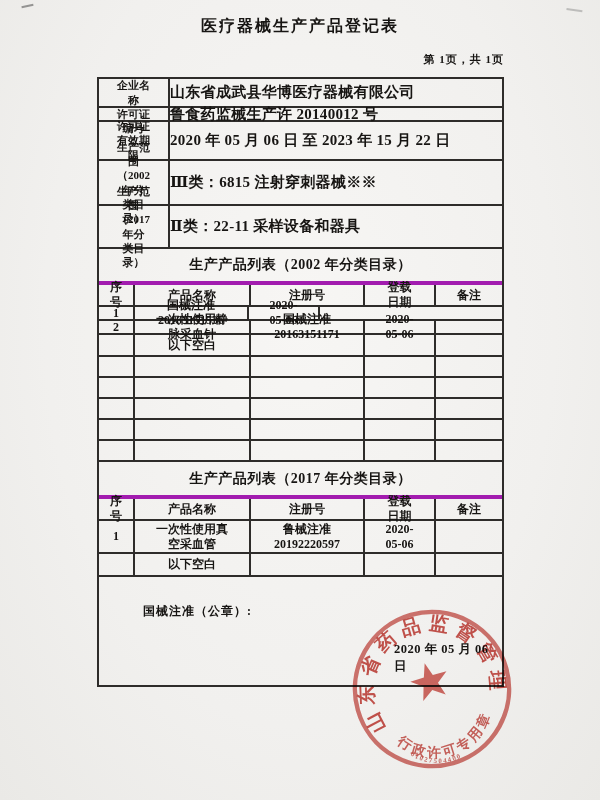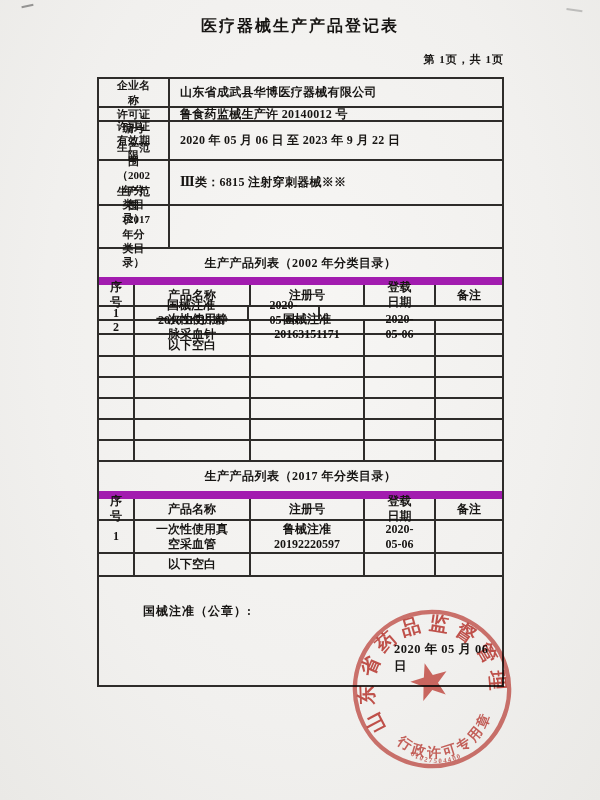--- a/index.html
+++ b/index.html
@@ -22,26 +22,26 @@
     border:2px solid #2e2c2a;box-sizing:border-box;
   }
   .irow{display:flex;border-bottom:2px solid #2e2c2a;box-sizing:border-box;}
   .ilabel{
     width:71px;border-right:2px solid #2e2c2a;box-sizing:border-box;
     display:flex;align-items:center;justify-content:center;text-align:center;
     white-space:pre-line;font-weight:bold;font-size:11px;line-height:1.3;padding:13px;
   }
   .ivalue{
     flex:1;display:flex;align-items:center;
-    padding-left:10px;font-weight:bold;font-size:12px;letter-spacing:.3px;
+    font-weight:bold;font-size:15px;letter-spacing:.3px;
   }
   .sec{
-    border-bottom:8px solid #a21caf;box-sizing:border-box;
+    border-bottom:4px solid #a21caf;box-sizing:border-box;
     display:flex;align-items:center;justify-content:center;
-    font-weight:bold;font-size:12px;letter-spacing:.5px;
+    font-weight:bold;font-size:14px;letter-spacing:.5px;
   }
   .prow{display:flex;border-bottom:2px solid #2e2c2a;box-sizing:border-box;}
   .c{
     border-right:2px solid #2e2c2a;box-sizing:border-box;
     display:flex;align-items:center;justify-content:center;text-align:center;
     font-weight:bold;font-size:12px;line-height:1.25;white-space:pre-line;padding:0 17px;
   }
   .c1{width:32px}.c2{width:116px}.c3{width:114px}.c4{width:71px}.c5{flex:1;border-right:none}
   .h29{height:29px}.h31{height:14px}.h39{height:39px}.h45{height:45px}.h43{height:43px}
   .h36{height:36px}.h37{height:37px}.h22{height:22px}.h21{height:21px}.h33{height:33px}.h23{height:23px}
@@ -77,32 +77,33 @@
     <div class="ilabel">企业名称</div>
     <div class="ivalue">山东省成武县华博医疗器械有限公司</div>
   </div>
   <div class="irow h31">
     <div class="ilabel">许可证编号</div>
     <div class="ivalue">鲁食药监械生产许 20140012 号</div>
   </div>
   <div class="irow h39">
     <div class="ilabel">许可证
 有效期限</div>
-    <div class="ivalue">2020 年 05 月 06 日  至 2023 年 9 月 22 日</div>
+    <div class="ivalue">2020 年 05 月 06 日  至 2023 年 15 月 22 日</div>
   </div>
   <div class="irow h45">
     <div class="ilabel">生产范围
 （2002 年分
 类目录）</div>
     <div class="ivalue">Ⅲ类：6815 注射穿刺器械※※</div>
   </div>
   <div class="irow h43">
     <div class="ilabel">生产范围
 （2017 年分
 类目录）</div>
+    <div class="ivalue">Ⅱ类：22-11 采样设备和器具</div>
   </div>
 
   <div class="sec h36">生产产品列表（2002 年分类目录）</div>
 
   <div class="prow h22">
     <div class="c c1">序号</div>
     <div class="c c2">产品名称</div>
     <div class="c c3">注册号</div>
     <div class="c c4">登载日期</div>
     <div class="c c5">备注</div>

